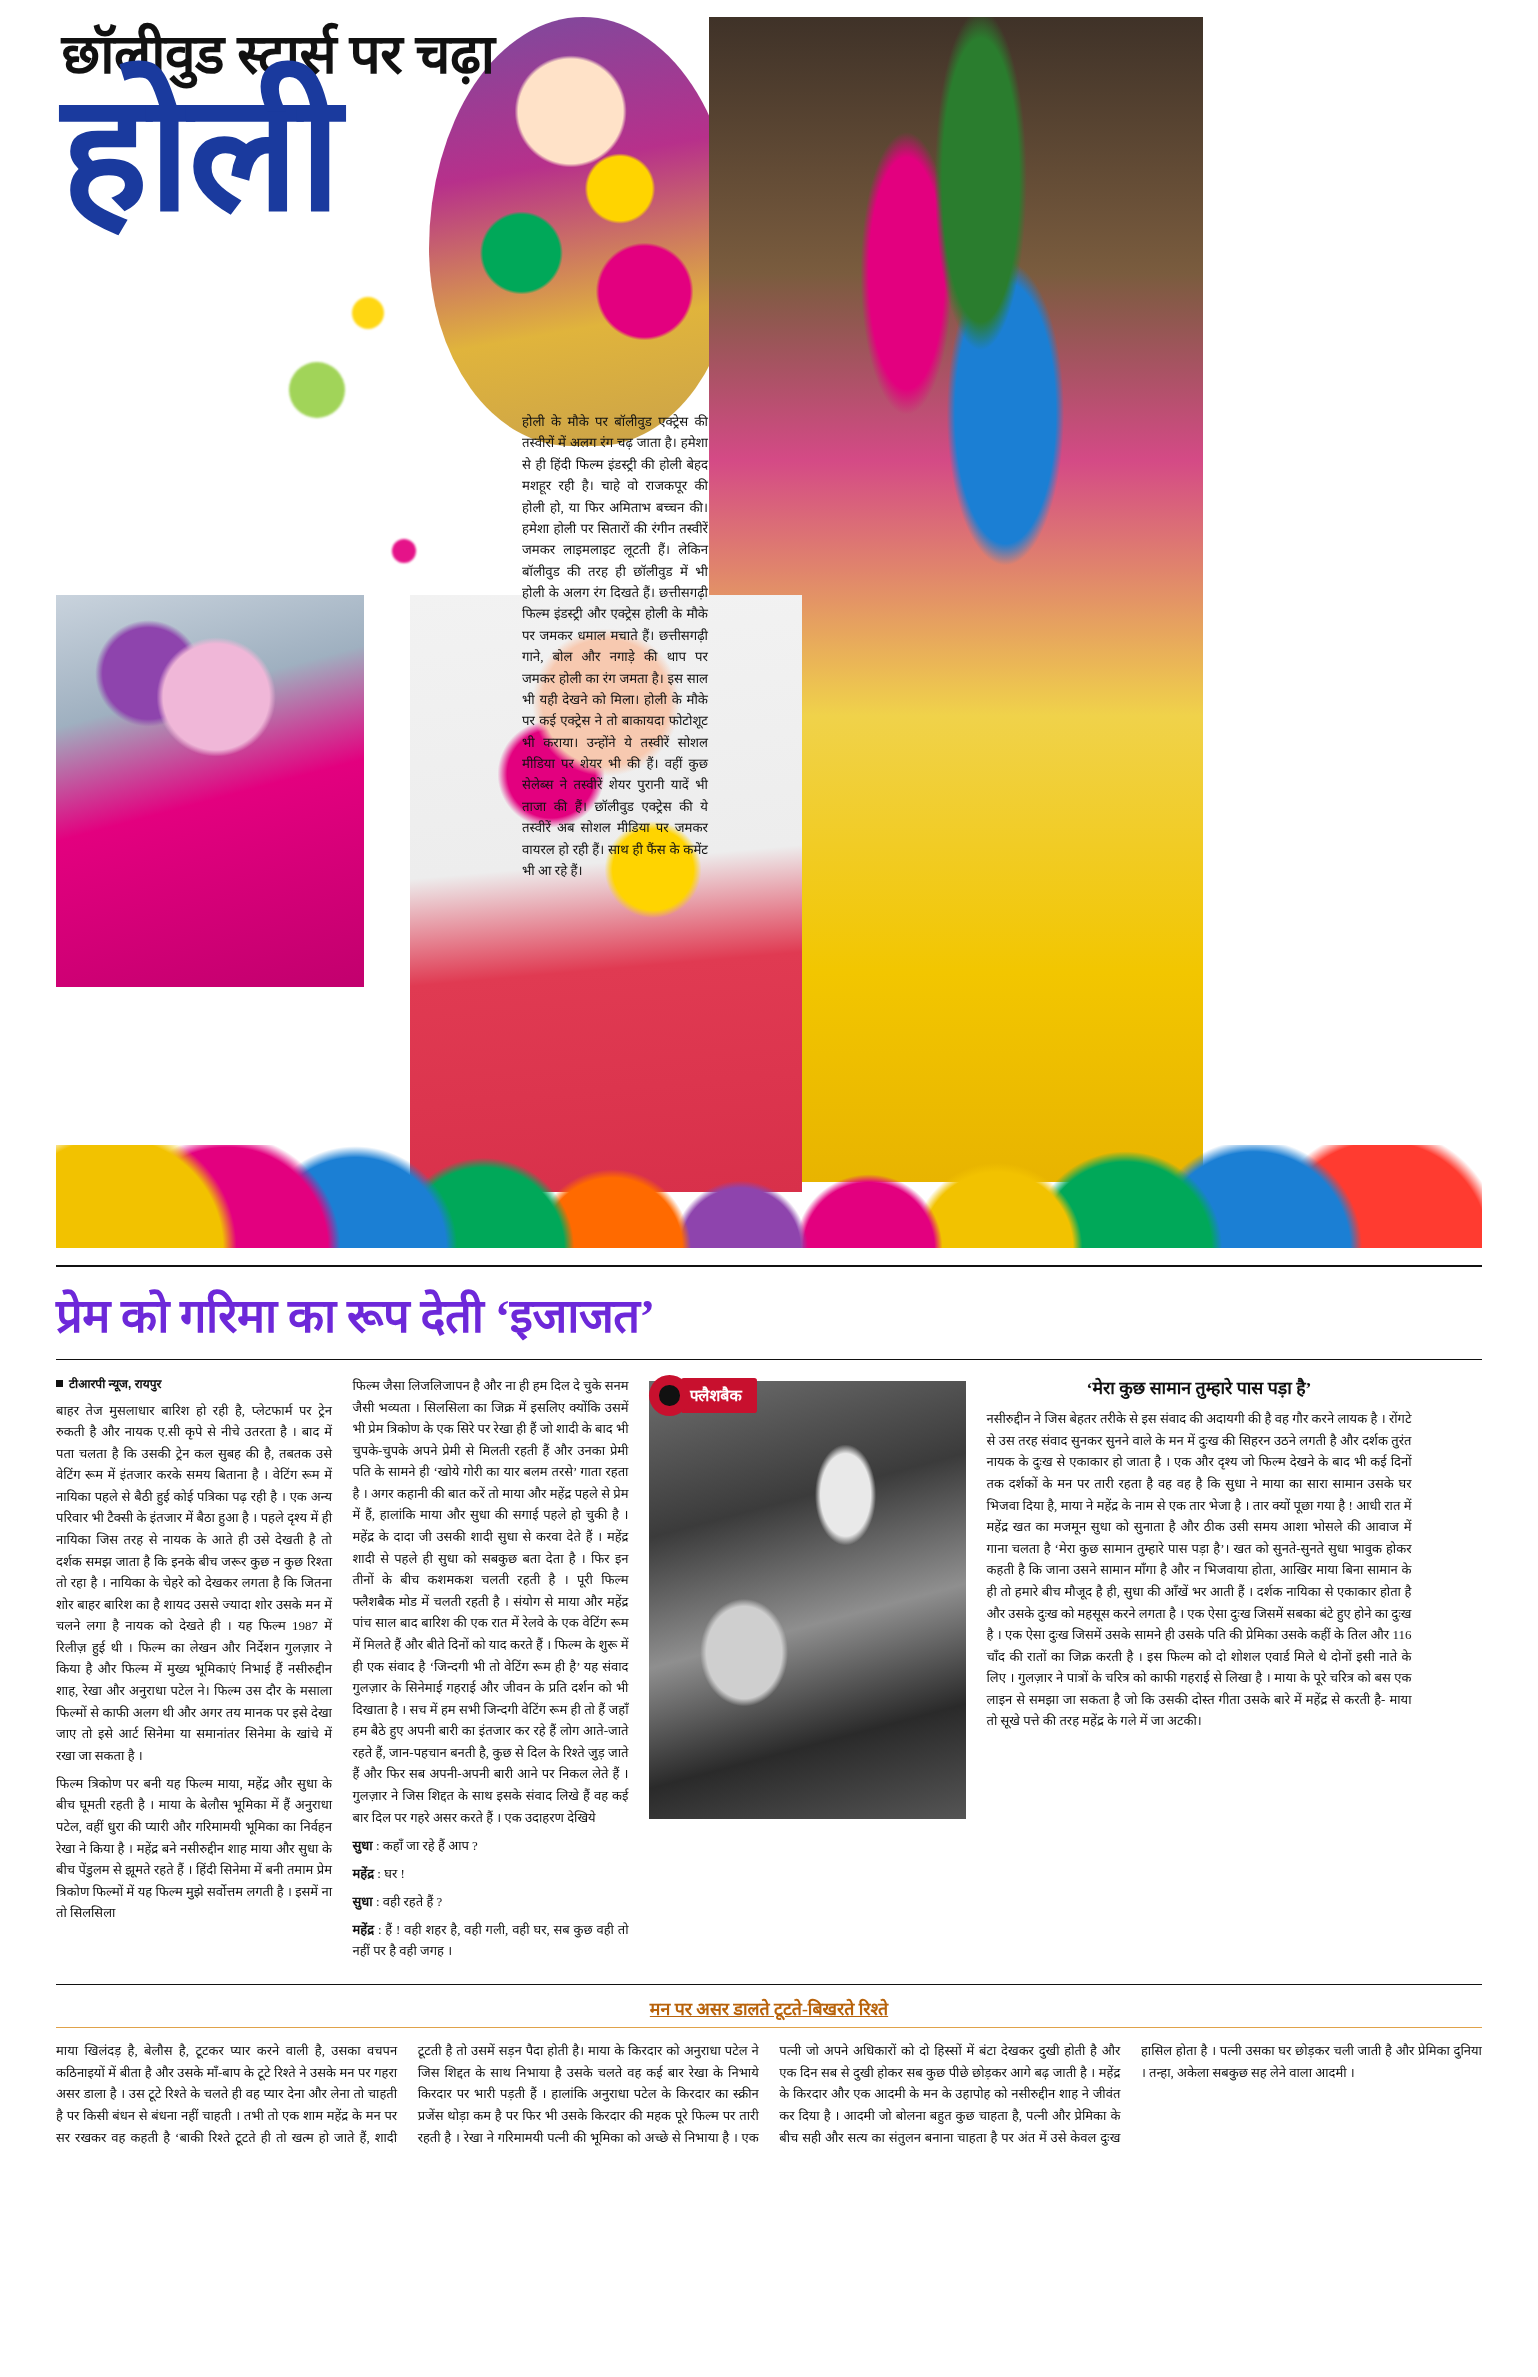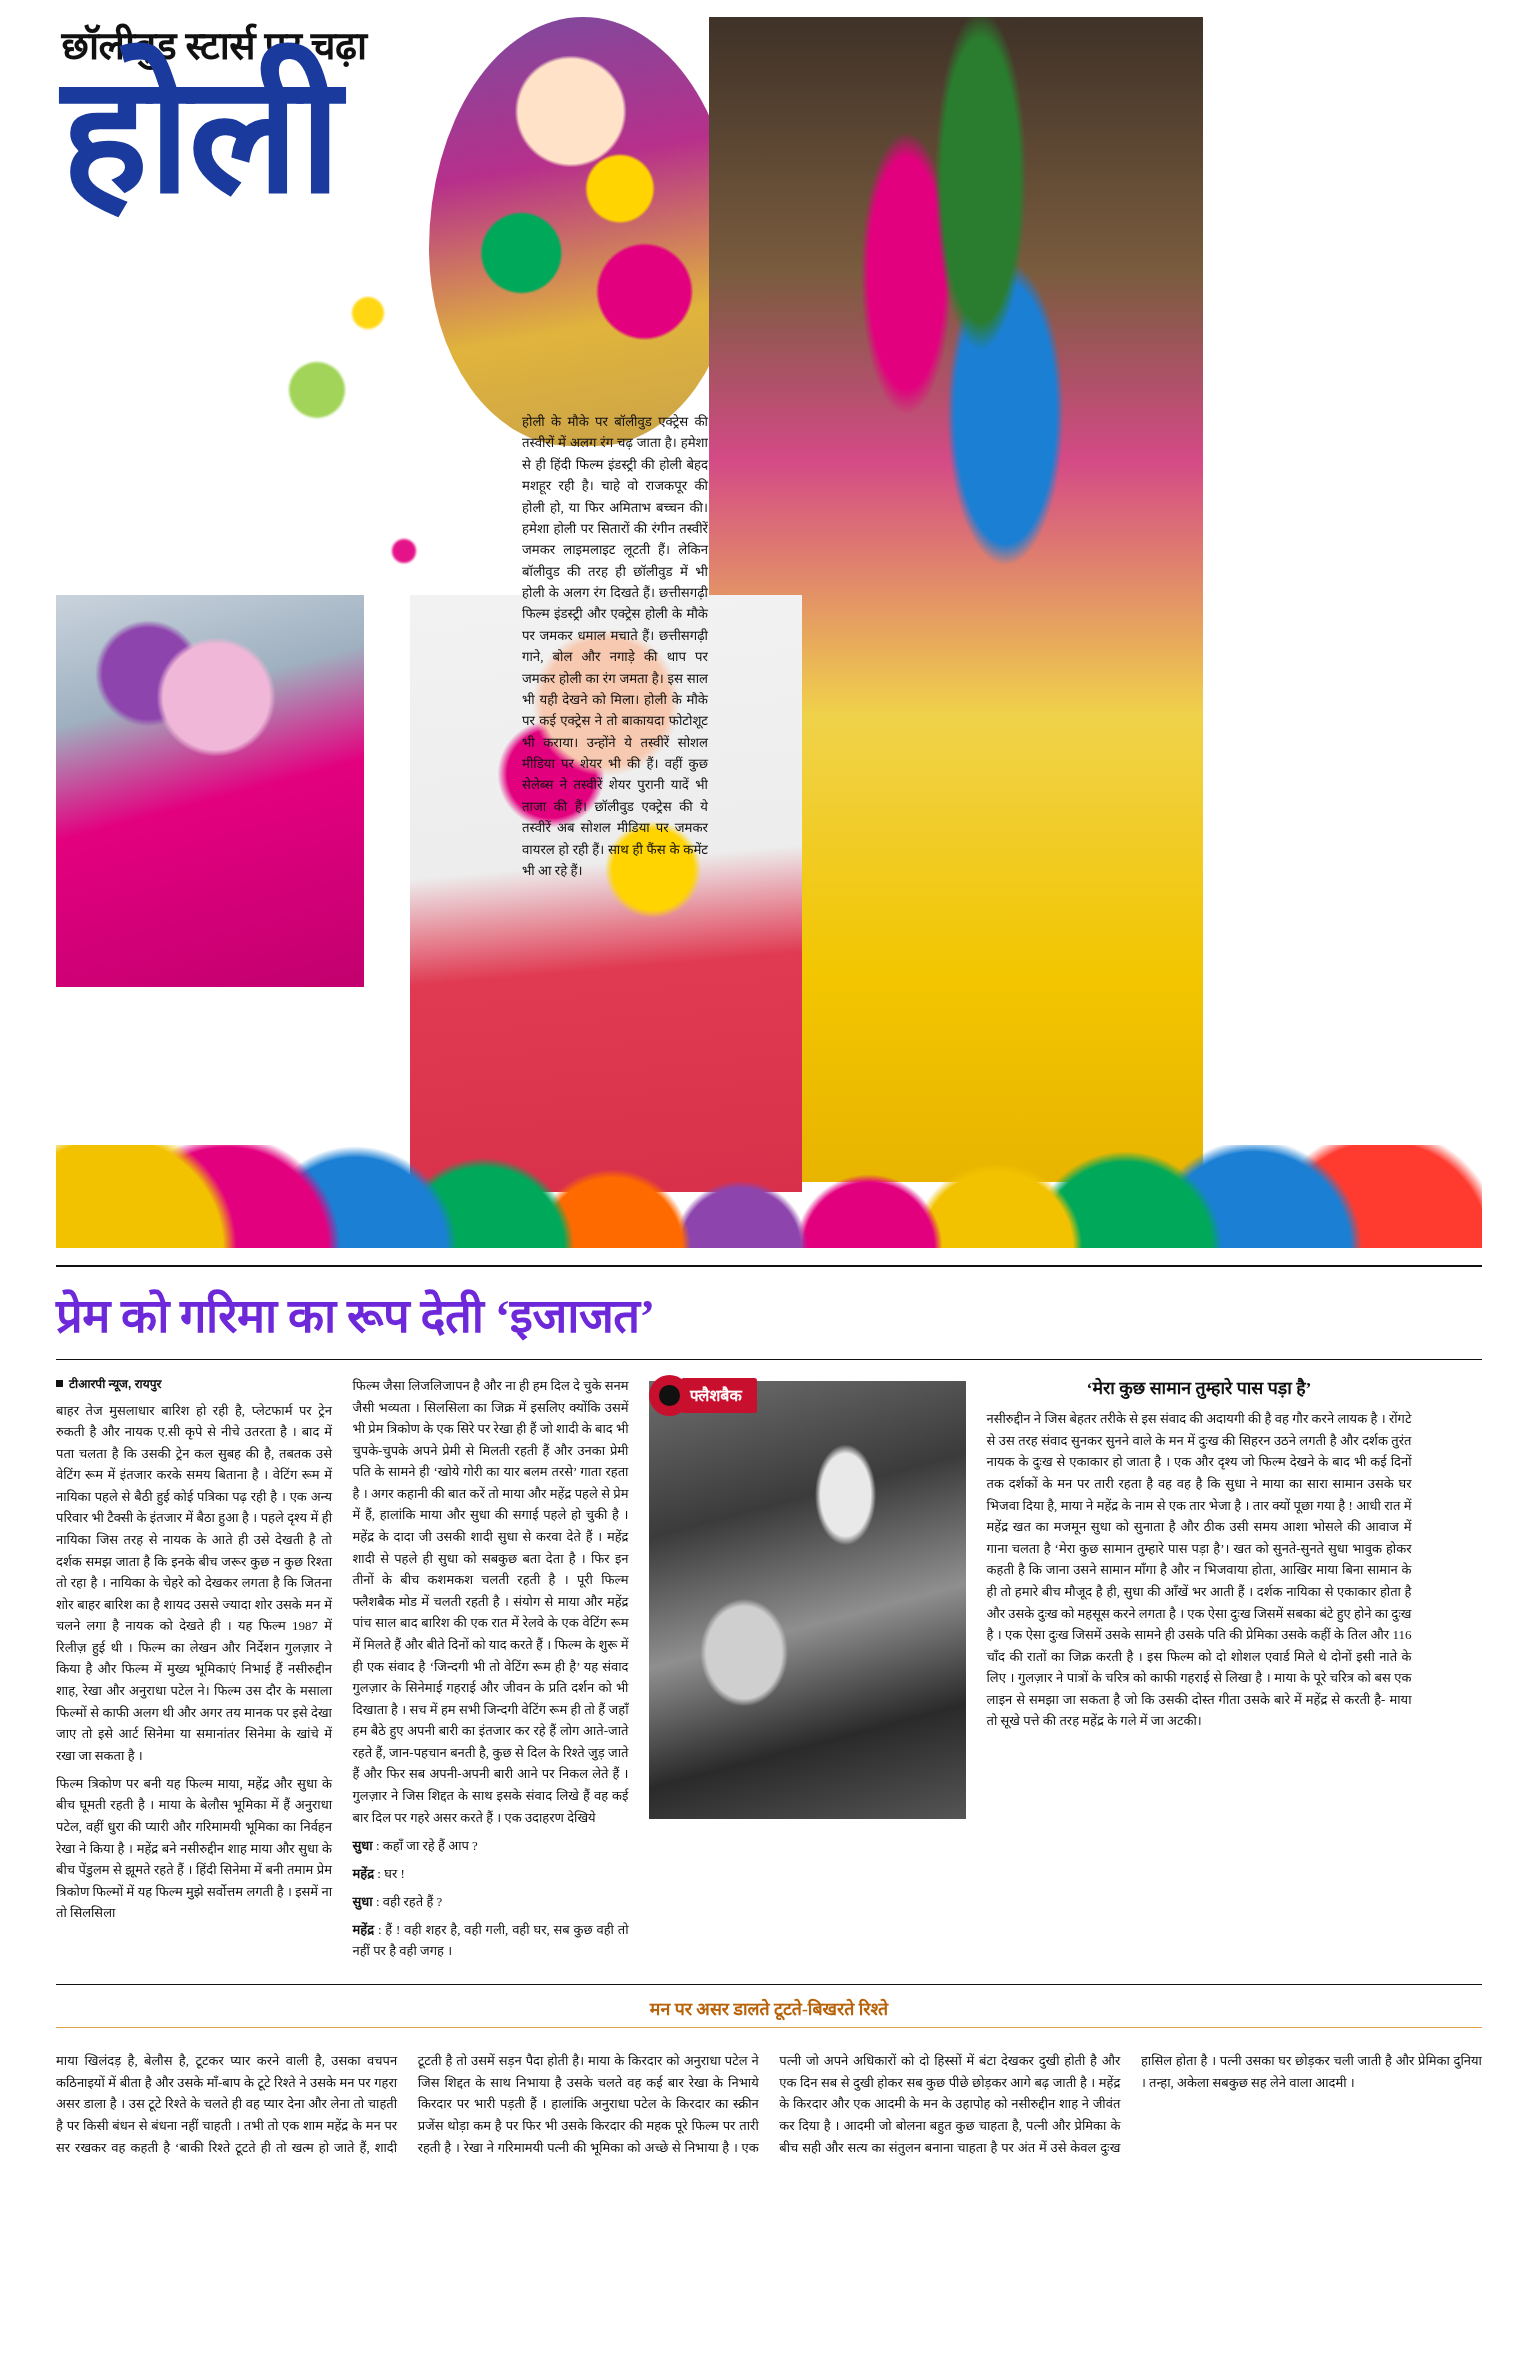--- a/index.html
+++ b/index.html
@@ -83,21 +83,21 @@
   }
   .hero-head {
     position: absolute;
     left: 5.6px; top: 7.5px;
     width: 447px;
     z-index: 6;
   }
   .hero-kicker {
     font-family: "Liberation Serif", serif;
     font-weight: bold;
-    font-size: 39px;
+    font-size: 55px;
     color: #111;
     line-height: 1.1;
     letter-spacing: -0.5px;
     white-space: nowrap;
   }
   .hero-word1 {
     font-family: Liberation Mono, monospace;
     font-weight: bold;
     font-size: 163px;
     line-height: 0.92;
@@ -298,21 +298,22 @@
     padding-top: 11.2px;
   }
   .bottom-head {
     text-align: center;
     font-family: "Liberation Serif", serif;
     font-weight: bold;
     font-size: 17.7px;
     color: #b8620a;
     border-bottom: 1.9px solid #e0a24a;
     padding-bottom: 7.5px;
-    margin-bottom: 22px;
+    margin-bottom: 12px;
+    text-decoration: underline;
   }
   .bottom-cols {
     column-count: 4;
     column-gap: 20.5px;
   }
   .bottom-cols p {
     font-family: "Liberation Serif", serif;
     font-size: 13px;
     line-height: 1.66;
     text-align: justify;

